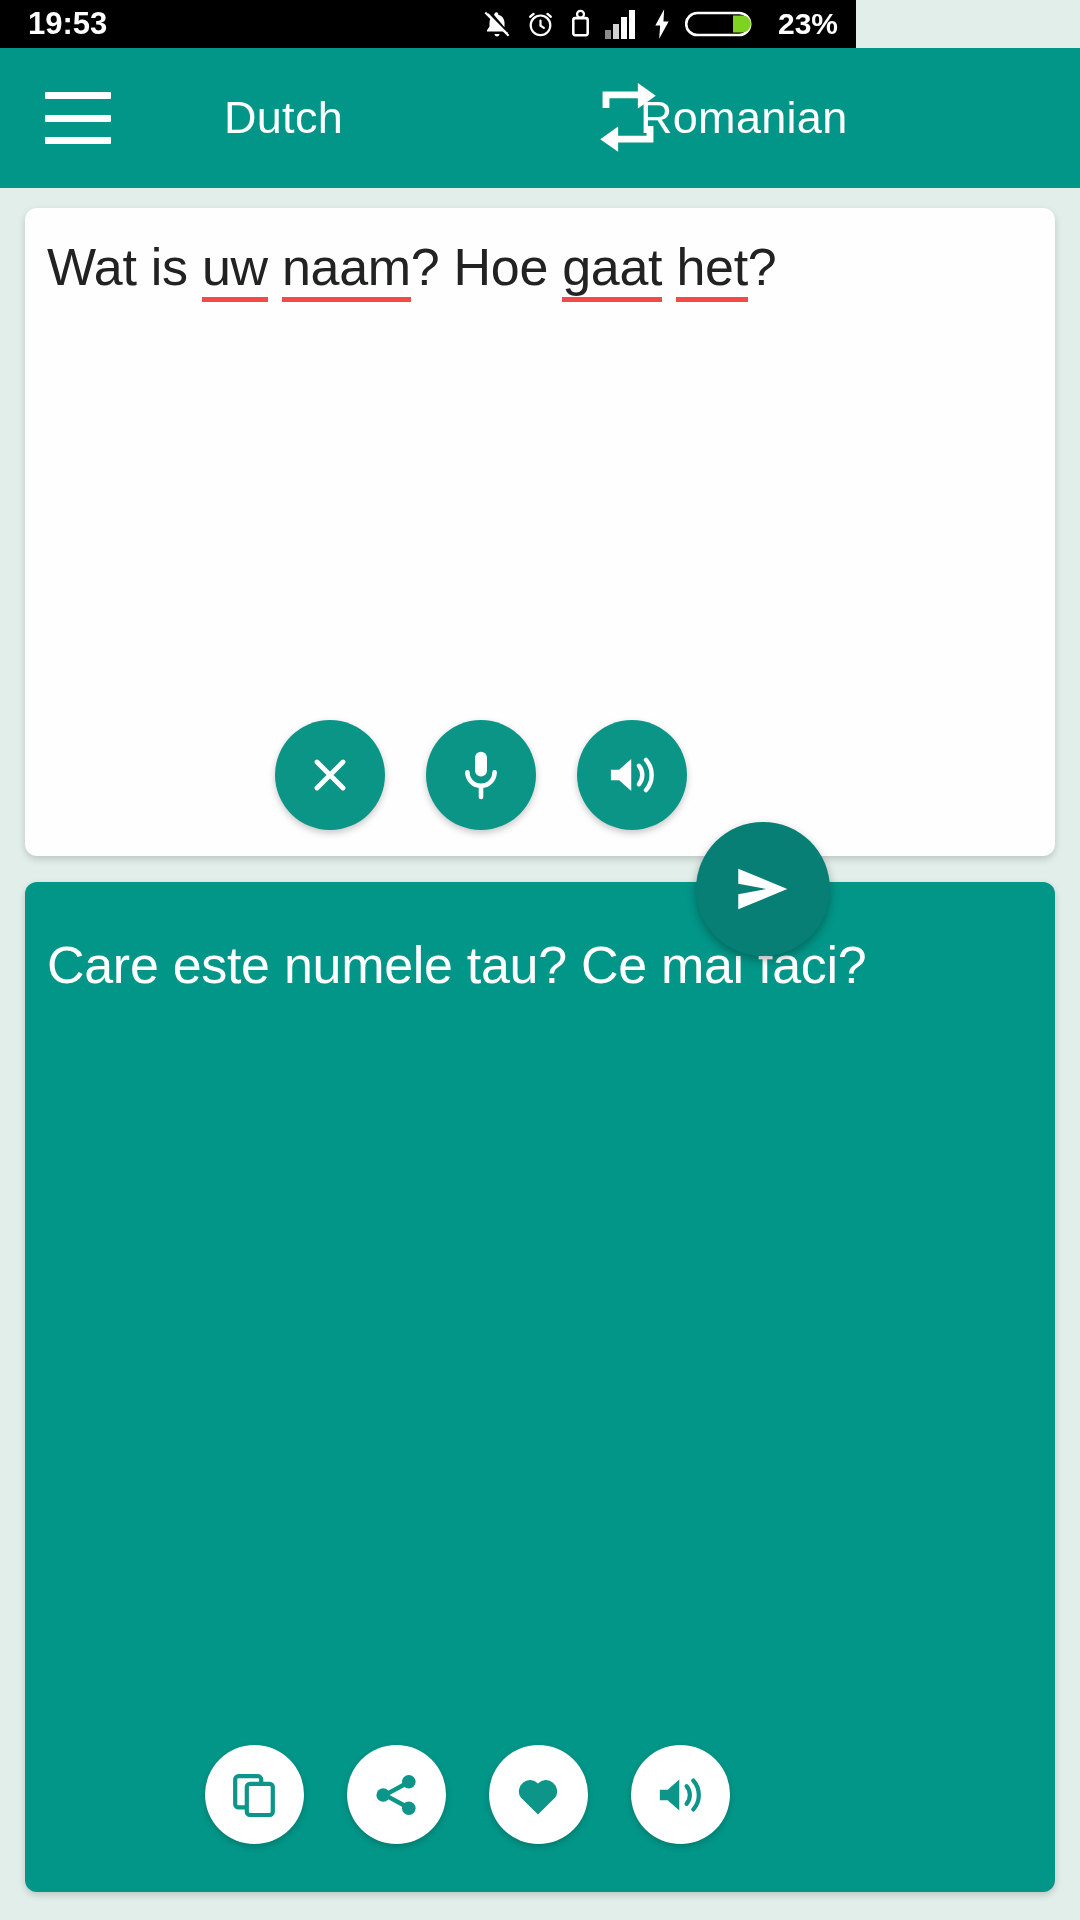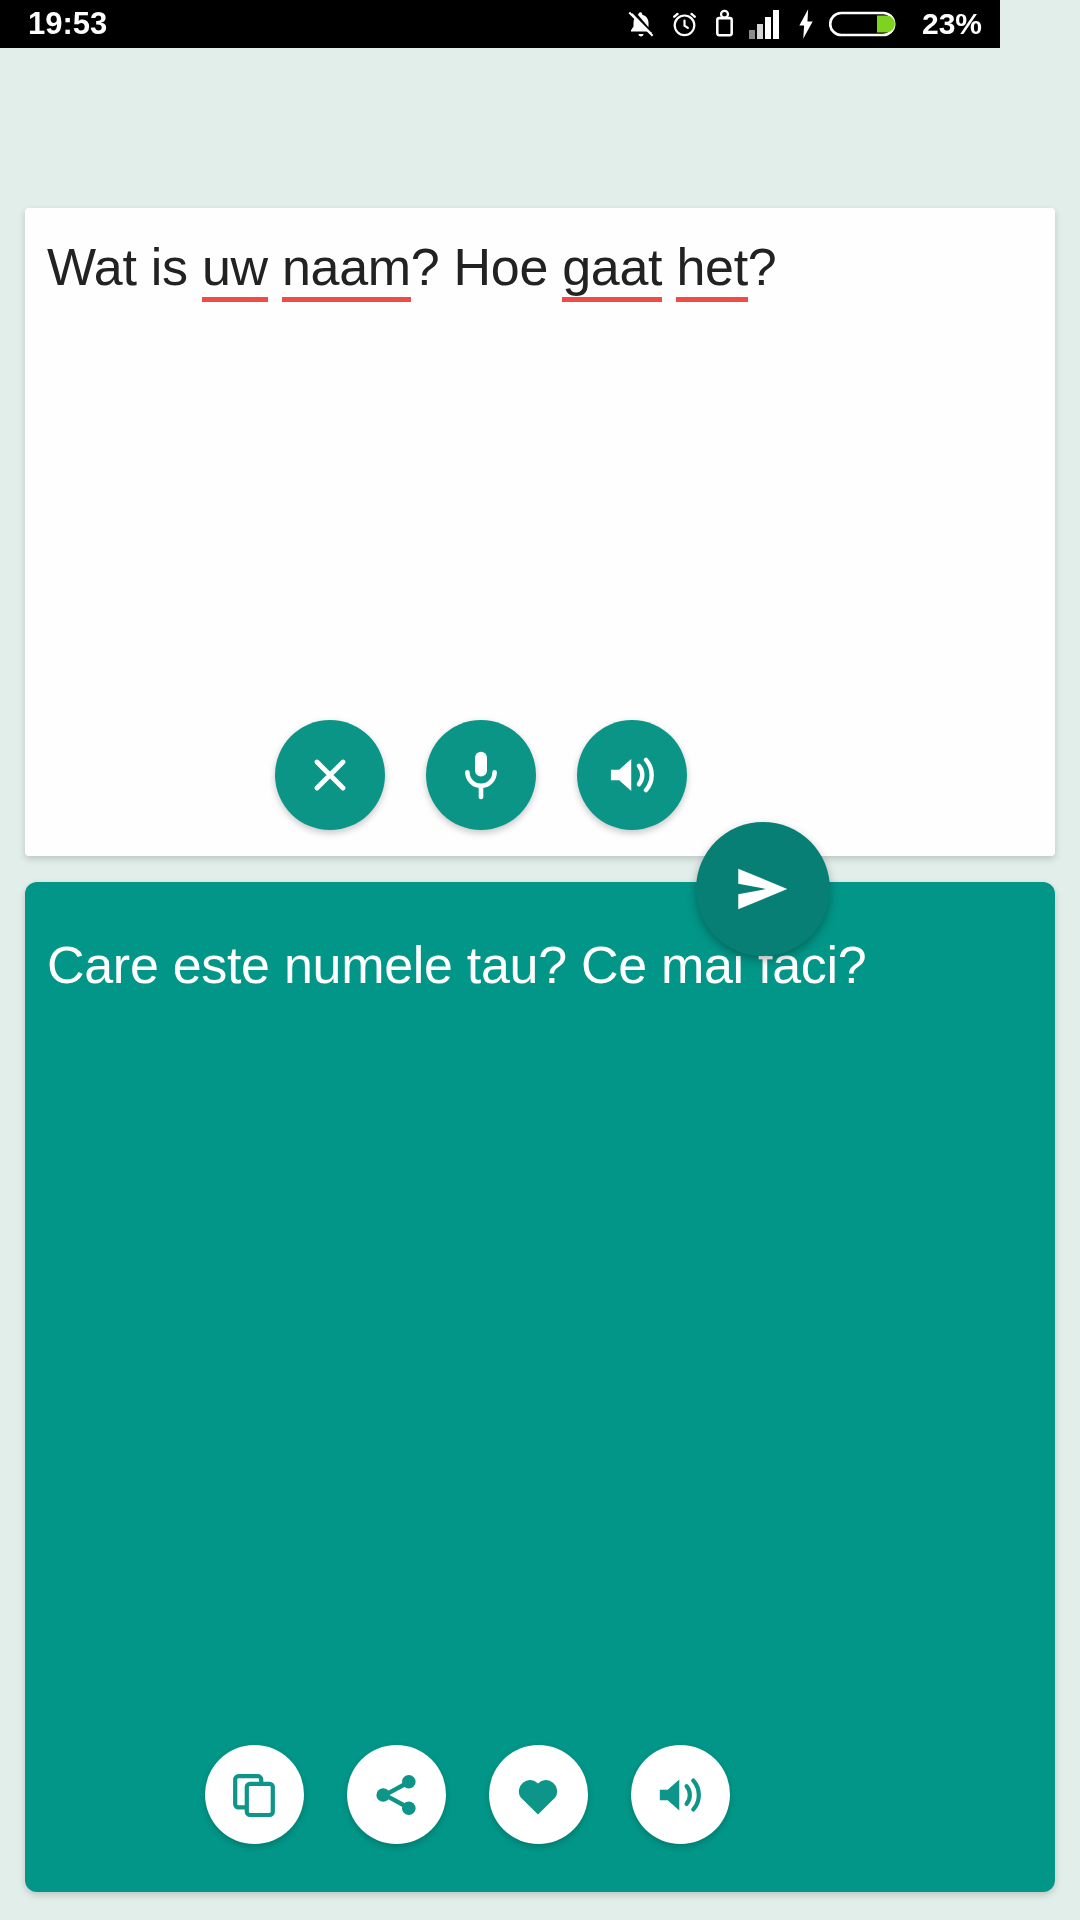--- a/index.html
+++ b/index.html
@@ -6,21 +6,21 @@
   html, body {
     width: 1080px; height: 1920px;
     background: #e4f0ec;
     font-family: "Liberation Sans", sans-serif;
     overflow: hidden;
   }
   #app { position: relative; width: 1080px; height: 1920px; background: #e2eeea; }
 
   
   .statusbar {
-    position: absolute; top: 0; left: 0; width: 1000px; height: 48px;
+    position: absolute; top: 0; left: 0; width: 856px; height: 48px;
     background: #000; display: flex; align-items: center;
     padding: 0 18px 0 28px;
   }
   .clock { color: #fff; font-size: 31px; font-weight: bold; letter-spacing: 0px; }
   .status-right { margin-left: auto; display: flex; align-items: center; gap: 13px; }
   .sicon { display: block; }
   .batt-pct { color: #fff; font-size: 30px; font-weight: bold; margin-left: 6px; }
 
   
   .appbar {
@@ -41,21 +41,21 @@
   .lang-dst { position: absolute; left: 640px; }
   .swapbtn {
     position: absolute; left: 583px; width: 90px; height: 90px;
     display: flex; align-items: center; justify-content: center; cursor: pointer;
   }
 
   
   .src-card {
     position: absolute; left: 25px; top: 208px;
     width: 1030px; height: 648px;
-    background: #fefefe; border-radius: 4px;
+    background: #fefefe; border-radius: 12px;
     box-shadow: 0 3px 7px rgba(0,0,0,0.17);
   }
   .src-text {
     position: absolute; left: 22px; top: 28px; right: 20px;
     font-size: 52px; line-height: 1.22; color: #222;
     letter-spacing: -0.3px;
   }
   .sp { border-bottom: 5px solid #ef4b47; padding-bottom: 1px; }
 
   .src-actions {
@@ -138,20 +138,41 @@
 
       <svg class="sicon" width="74" height="34" viewBox="0 0 74 34">
         <rect x="1.2" y="6" width="64" height="22" rx="11" fill="none" stroke="#ffffff" stroke-width="2.6"></rect>
         <path d="M48 8.6h9.5a8.4 8.4 0 0 1 0 16.8H48z" fill="#7ed321"></path>
       </svg>
 
       <span class="batt-pct">23%</span>
     </div>
   </div>
 
+  <div class="appbar">
+
+    <div class="hamburger">
+      <i></i>
+      <i></i>
+      <i></i>
+    </div>
+
+    <span class="lang lang-src">Dutch</span>
+
+    <div class="swapbtn">
+      <svg width="66" height="72" viewBox="0 0 24 26">
+        <path fill="none" stroke="#ffffff" stroke-width="2.5" stroke-linejoin="miter" d="M4 9.4V4.6h13.4"></path>
+        <path fill="#ffffff" d="M15.6 0.3 22.1 4.9l-6.5 4.6z"></path>
+        <path fill="none" stroke="#ffffff" stroke-width="2.5" stroke-linejoin="miter" d="M20 15.9v4.8H6.6"></path>
+        <path fill="#ffffff" d="M8.4 25.3 1.9 20.7l6.5-4.6z"></path>
+      </svg>
+    </div>
+
+    <span class="lang lang-dst">Romanian</span>
+  </div>
 
   <div class="src-card">
     <div class="src-text">Wat is <span class="sp">uw</span> <span class="sp">naam</span>? Hoe <span class="sp">gaat</span> <span class="sp">het</span>?</div>
 
     <div class="src-actions">
 
       <div class="cbtn">
         <svg width="48" height="48" viewBox="0 0 24 24">
           <path stroke="#ffffff" stroke-width="2.4" stroke-linecap="round" d="M5.5 5.5l13 13M18.5 5.5l-13 13"></path>
         </svg>

